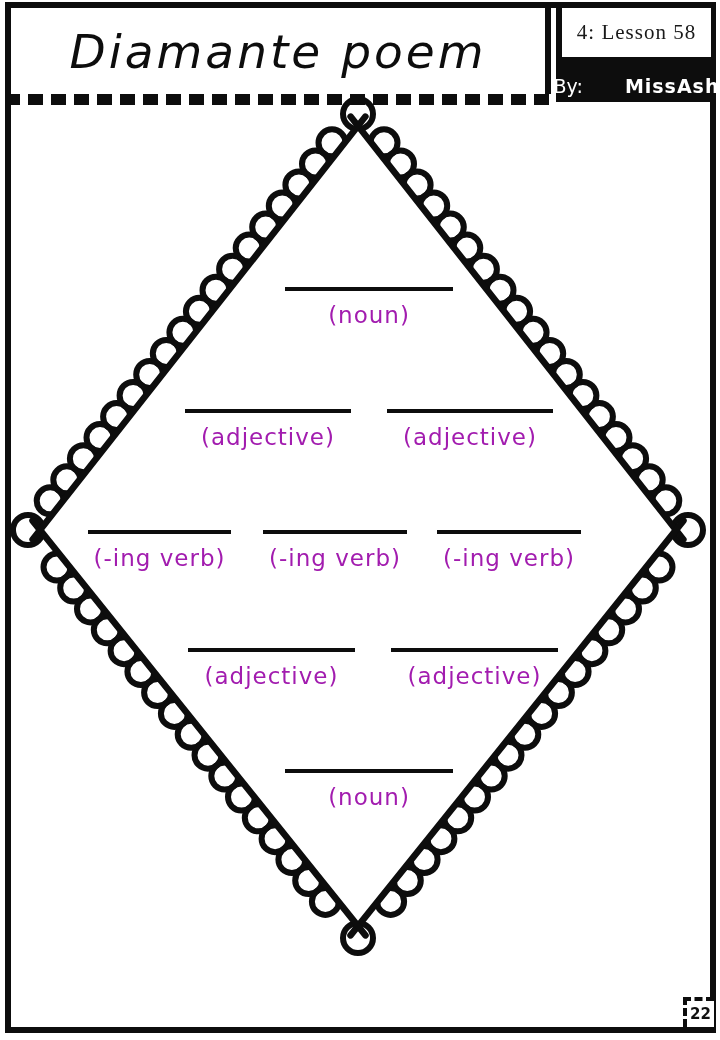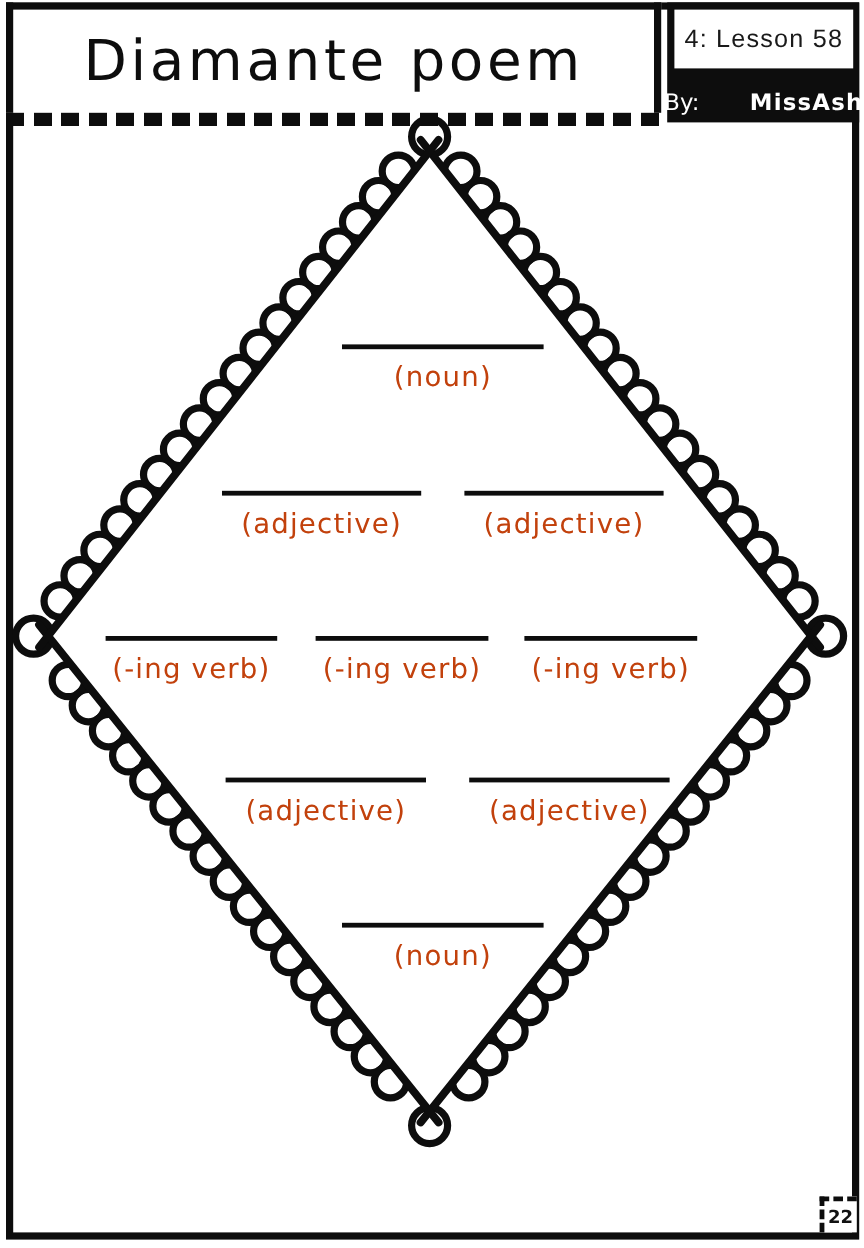--- a/index.html
+++ b/index.html
@@ -11,44 +11,44 @@
 
   
   .frame{position:absolute;left:5px;top:2px;width:711px;height:1031px;
     border:6px solid var(--ink);box-sizing:border-box;pointer-events:none;}
 
   
   .title-box{position:absolute;left:5px;top:2px;width:546px;height:92px;
     border:6px solid var(--ink);border-bottom:none;box-sizing:border-box;
     background:#fff;display:flex;align-items:center;justify-content:center;}
   .title-box h1{margin:0;font-size:47px;font-weight:normal;letter-spacing:3px;
-    font-family:"DejaVu Sans",sans-serif;color:var(--ink);white-space:nowrap;}
+    font-family:"DejaVu Sans",sans-serif;color:var(--ink);white-space:nowrap;font-style:italic;}
 
   
   .dash-sep{position:absolute;left:5px;top:94px;width:546px;height:11px;
     background:repeating-linear-gradient(90deg,var(--ink) 0 15px,transparent 15px 23px);}
 
   
   .byline-box{position:absolute;left:556px;top:2px;width:160px;height:100px;
     background:var(--ink);box-sizing:border-box;padding:6px 5px 0 6px;}
   .lesson-box{background:#fff;height:49px;display:flex;align-items:center;justify-content:center;}
-  .lesson-box span{font-family:Liberation Sans, sans-serif;font-size:21px;
+  .lesson-box span{font-family:Liberation Serif, serif;font-size:21px;
     letter-spacing:1px;color:#1a1a1a;white-space:nowrap;}
   .by-row{height:57px;display:flex;align-items:center;justify-content:center;
     color:#fff;gap:6px;font-size:19px;white-space:nowrap;}
   .by-row .author{font-weight:bold;letter-spacing:1px;margin-left:36px;}
 
   
   .diamond-svg{position:absolute;left:0;top:0;}
 
   
   .field{position:absolute;text-align:center;}
   .blank-line{border-top:4px solid var(--ink);width:100%;height:0;}
   .field-label{margin-top:11px;font-size:23px;letter-spacing:1px;
-    color:#c2410c;white-space:nowrap;font-family:"DejaVu Sans",sans-serif;}
+    color:#a21caf;white-space:nowrap;font-family:"DejaVu Sans",sans-serif;}
   .f00{left:285px;top:287px;width:168px;}
   .f10{left:185px;top:409px;width:166px;}
   .f11{left:387px;top:409px;width:166px;}
   .f20{left:88px; top:530px;width:143px;}
   .f21{left:263px;top:530px;width:144px;}
   .f22{left:437px;top:530px;width:144px;}
   .f30{left:188px;top:648px;width:167px;}
   .f31{left:391px;top:648px;width:167px;}
   .f40{left:285px;top:769px;width:168px;}
 

